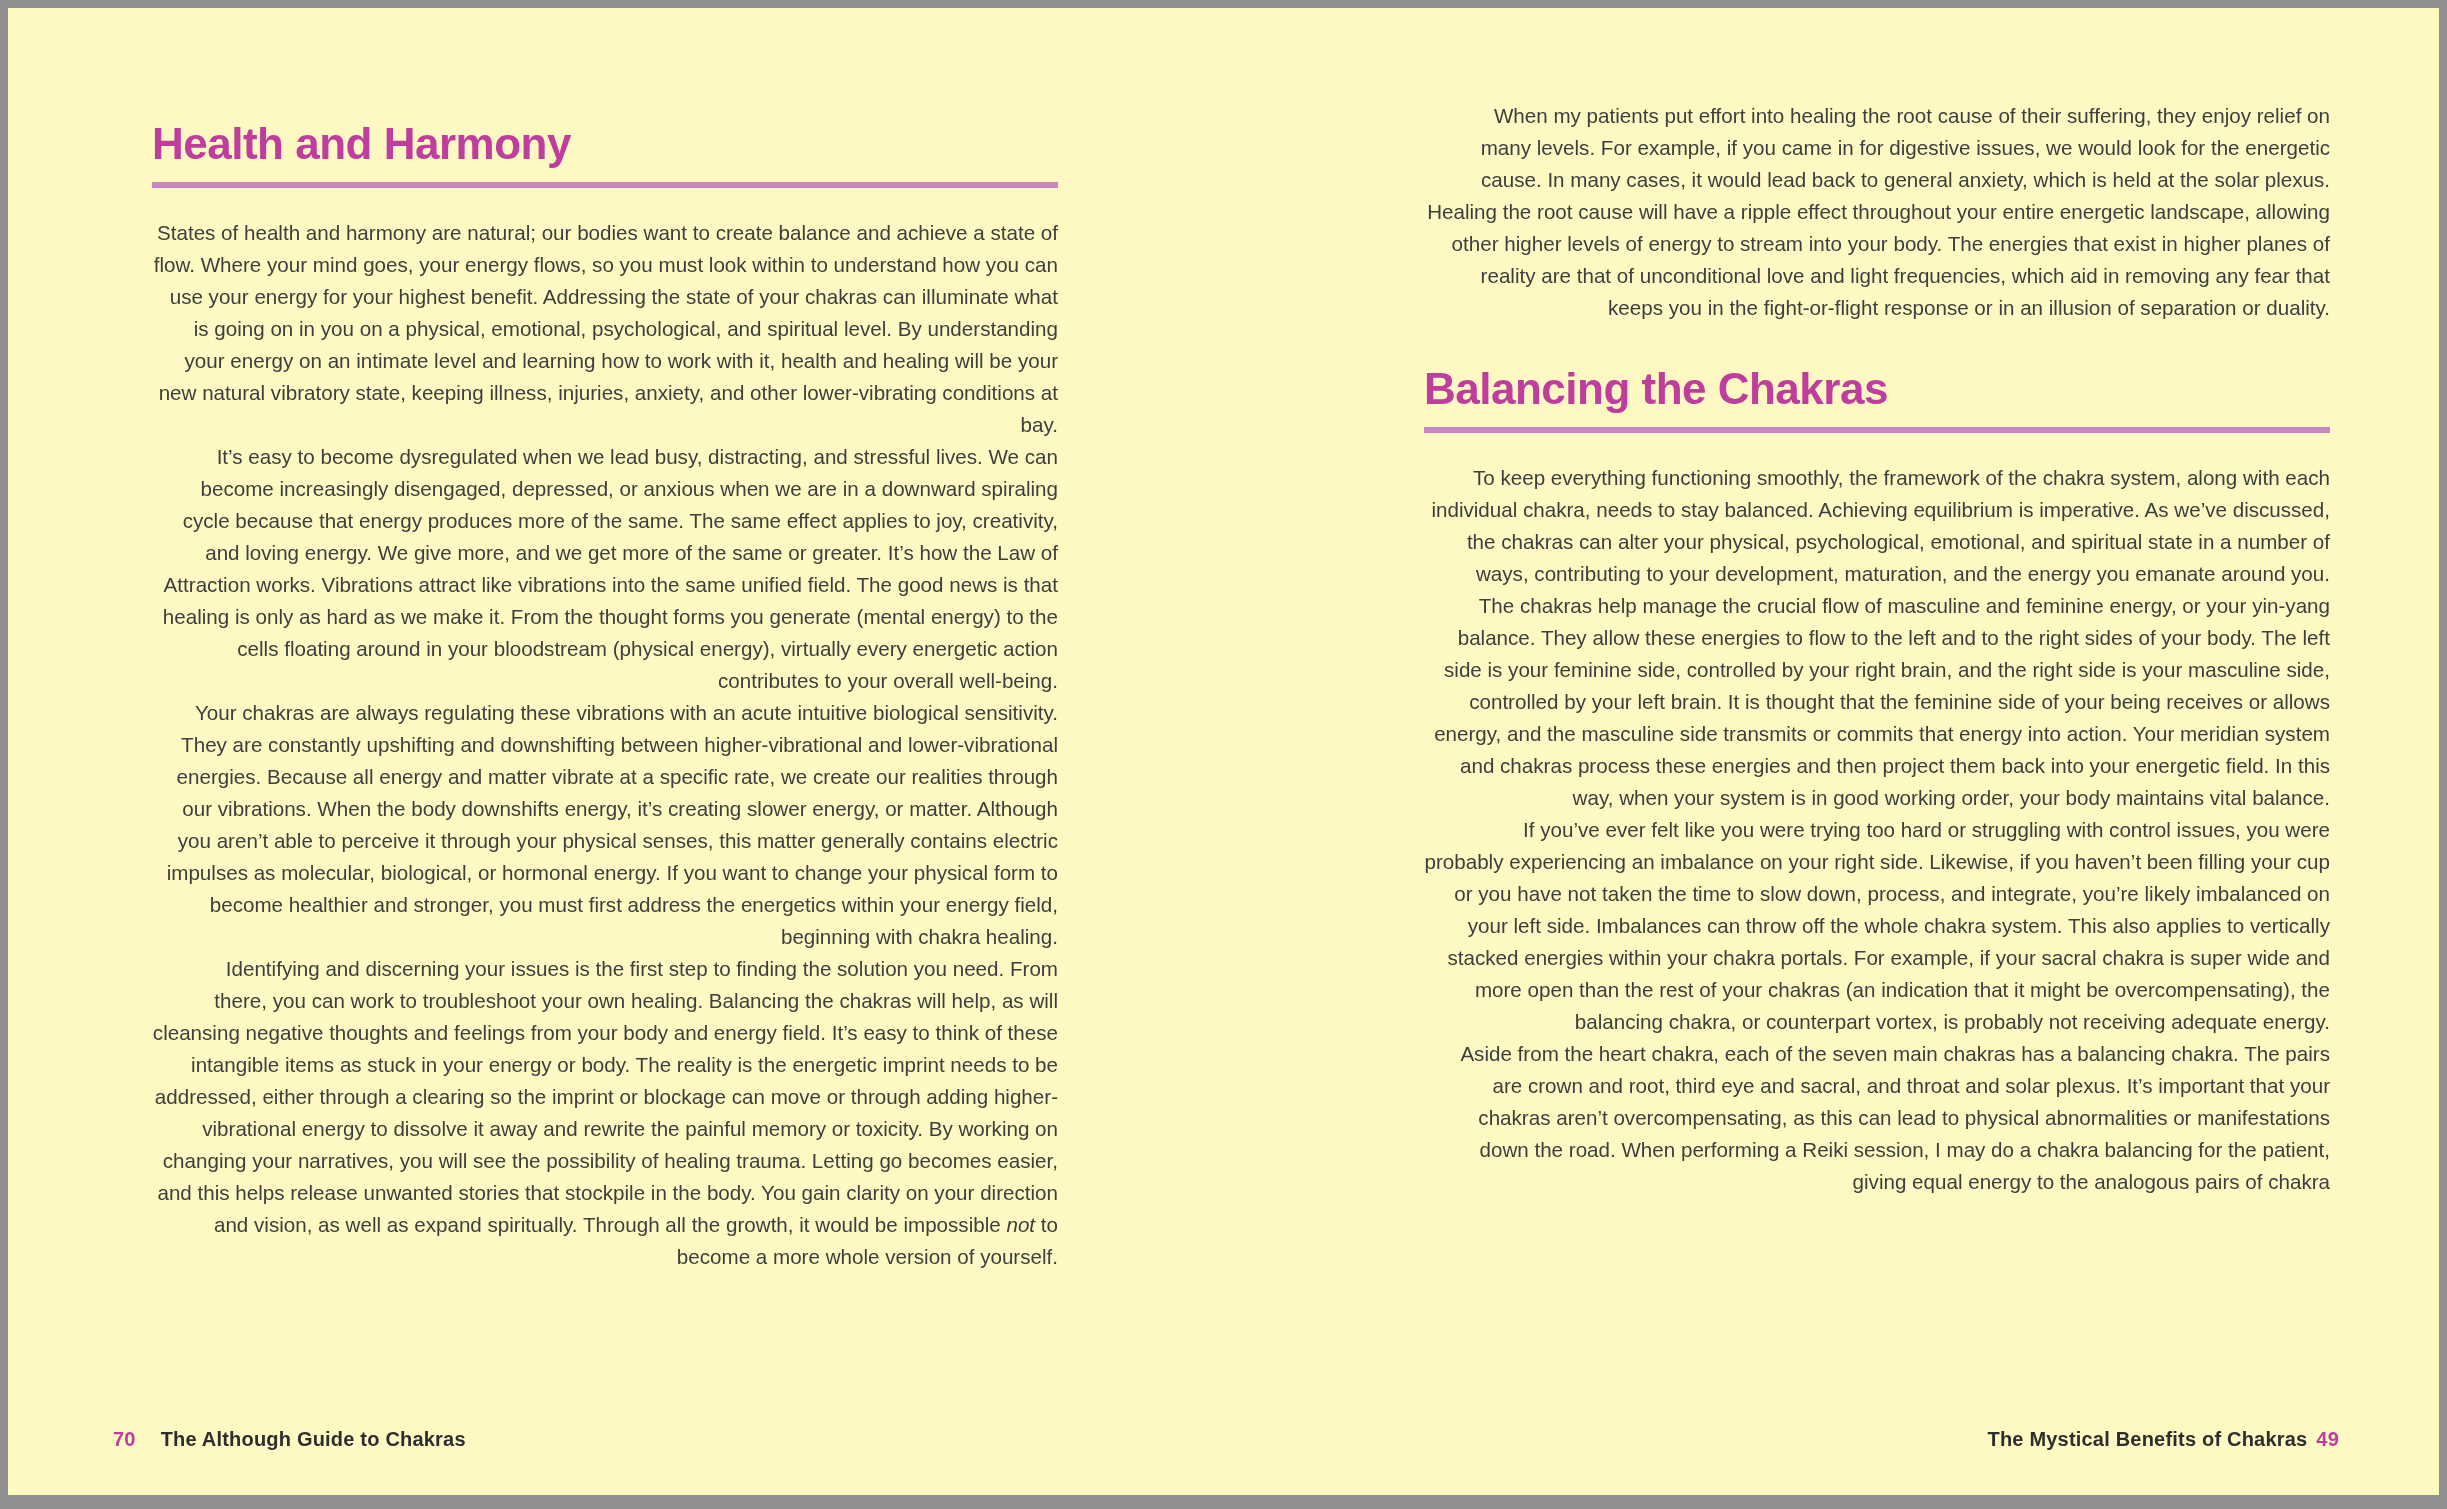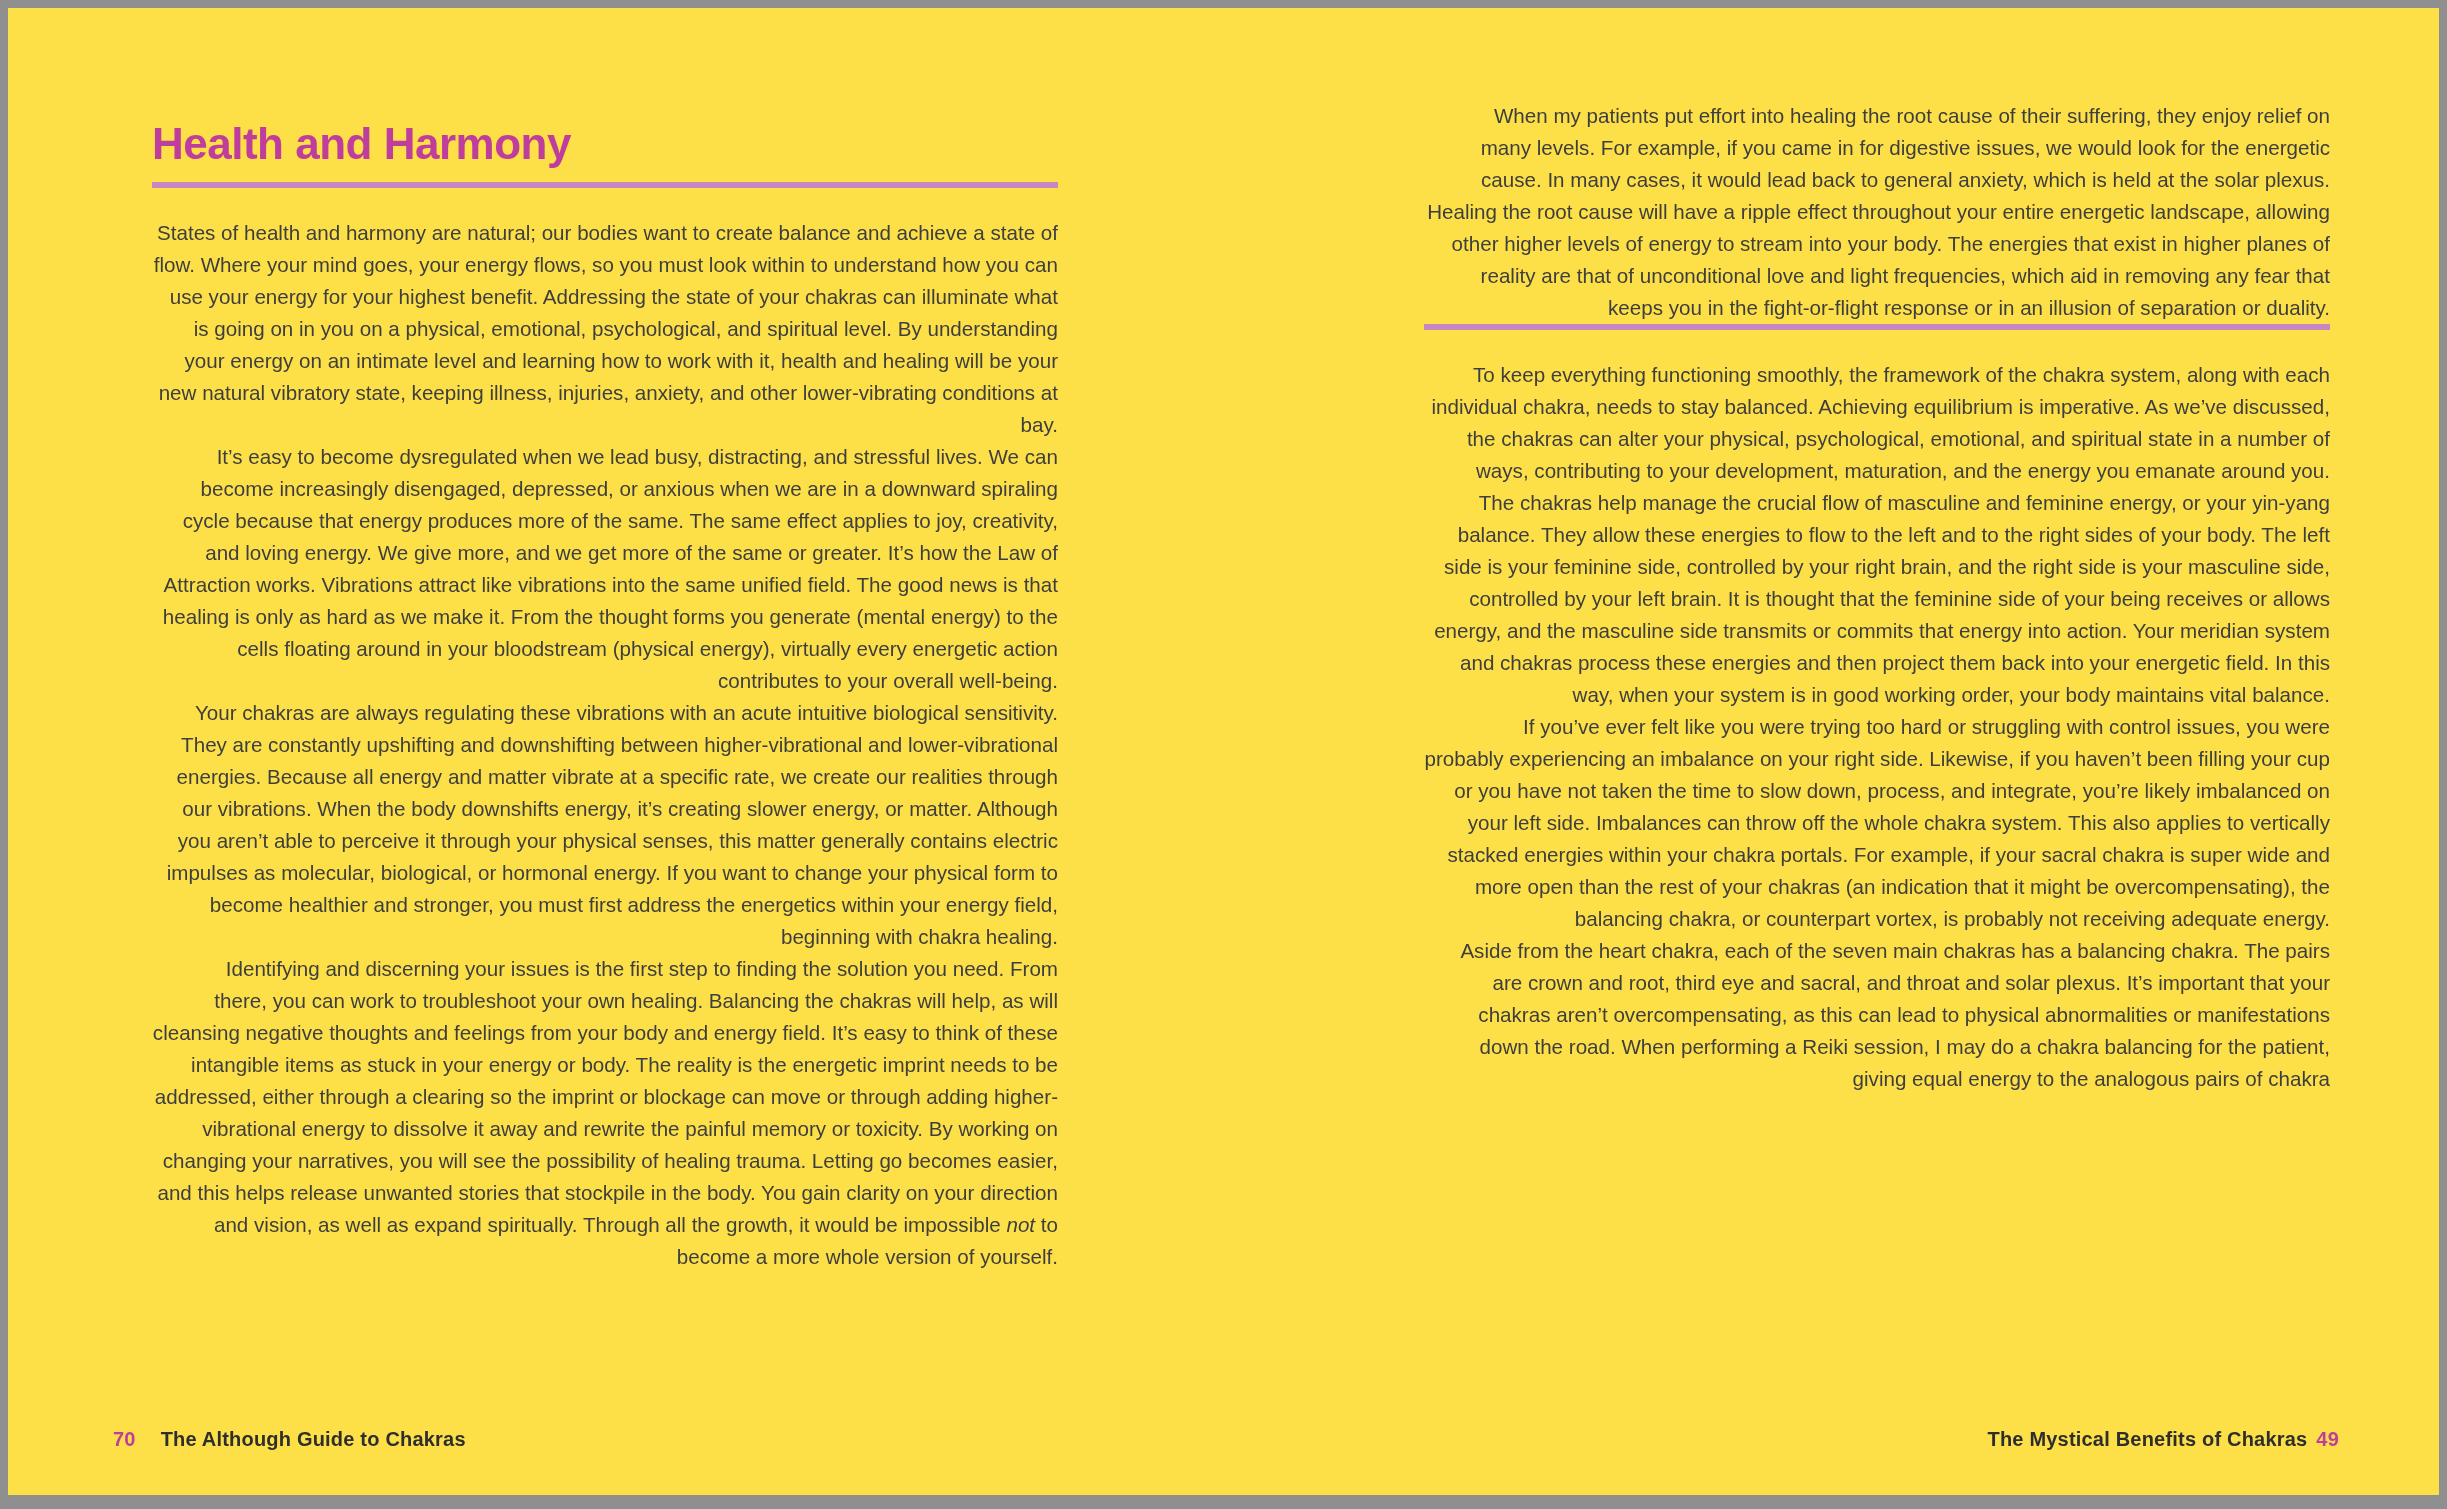--- a/index.html
+++ b/index.html
@@ -9,21 +9,21 @@
     --footer-text:#2e2e2e;
     --page-number:#bf3d9c;
     --frame-border:#8f8f8f;
   }
   *{box-sizing:border-box;}
   html,body{margin:0;padding:0;background:#ffffff;}
   body{width:2447px;height:1509px;font-family:"Liberation Sans", sans-serif;}
   .frame{
     position:relative;
     width:2447px;height:1509px;
-    background:#fde047;
+    background:#fef9c3;
     border:8.6px solid var(--frame-border,#8f8f8f);
     border-bottom-width:14.3px;
     overflow:hidden;
   }
   .page{
     position:absolute;
     top:0;
     width:906px;
     height:1376px;
     overflow:hidden;
@@ -82,20 +82,21 @@
         <p class="indent"><span>It’s easy to become dysregulated when we lead busy, distracting, and stressful lives. We can become increasingly disengaged, depressed, or anxious when we are in a downward spiraling cycle because that energy produces more of the same. The same effect applies to joy, creativity, and loving energy. We give more, and we get more of the same or greater. It’s how the Law of Attraction works. Vibrations attract like vibrations into the same unified field. The good news is that healing is only as hard as we make it. From the thought forms you generate (mental energy) to the cells floating around in your bloodstream (physical energy), virtually every energetic action contributes to your overall well-being.</span></p>
         <p class="indent"><span>Your chakras are always regulating these vibrations with an acute intuitive biological sensitivity. They are constantly upshifting and downshifting between higher-vibrational and lower-vibrational energies. Because all energy and matter vibrate at a specific rate, we create our realities through our vibrations. When the body downshifts energy, it’s creating slower energy, or matter. Although you aren’t able to perceive it through your physical senses, this matter generally contains electric impulses as molecular, biological, or hormonal energy. If you want to change your physical form to become healthier and stronger, you must first address the energetics within your energy field, beginning with chakra healing.</span></p>
         <p class="indent"><span>Identifying and discerning your issues is the first step to finding the solution you need. From there, you can work to troubleshoot your own healing. Balancing the chakras will help, as will cleansing negative thoughts and feelings from your body and energy field. It’s easy to think of these intangible items as stuck in your energy or body. The reality is the energetic imprint needs to be addressed, either through a clearing so the imprint or blockage can move or through adding higher-vibrational energy to dissolve it away and rewrite the painful memory or toxicity. By working on changing your narratives, you will see the possibility of healing trauma. Letting go becomes easier, and this helps release unwanted stories that stockpile in the body. You gain clarity on your direction and vision, as well as expand spiritually. Through all the growth, it would be impossible </span><span class="em">not</span><span> to become a more whole version of yourself.</span></p>
       </div>
   </div>
 
   <div class="page right">
     <div class="body">
         <p class="indent"><span>When my patients put effort into healing the root cause of their suffering, they enjoy relief on many levels. For example, if you came in for digestive issues, we would look for the energetic cause. In many cases, it would lead back to general anxiety, which is held at the solar plexus. Healing the root cause will have a ripple effect throughout your entire energetic landscape, allowing other higher levels of energy to stream into your body. The energies that exist in higher planes of reality are that of unconditional love and light frequencies, which aid in removing any fear that keeps you in the fight-or-flight response or in an illusion of separation or duality.</span></p>
       </div>
+    <h1 class="section-heading">Balancing the Chakras</h1>
     <div class="rule"></div>
     <div class="body">
         <p><span>To keep everything functioning smoothly, the framework of the chakra system, along with each individual chakra, needs to stay balanced. Achieving equilibrium is imperative. As we’ve discussed, the chakras can alter your physical, psychological, emotional, and spiritual state in a number of ways, contributing to your development, maturation, and the energy you emanate around you.</span></p>
         <p class="indent"><span>The chakras help manage the crucial flow of masculine and feminine energy, or your yin-yang balance. They allow these energies to flow to the left and to the right sides of your body. The left side is your feminine side, controlled by your right brain, and the right side is your masculine side, controlled by your left brain. It is thought that the feminine side of your being receives or allows energy, and the masculine side transmits or commits that energy into action. Your meridian system and chakras process these energies and then project them back into your energetic field. In this way, when your system is in good working order, your body maintains vital balance.</span></p>
         <p class="indent"><span>If you’ve ever felt like you were trying too hard or struggling with control issues, you were probably experiencing an imbalance on your right side. Likewise, if you haven’t been filling your cup or you have not taken the time to slow down, process, and integrate, you’re likely imbalanced on your left side. Imbalances can throw off the whole chakra system. This also applies to vertically stacked energies within your chakra portals. For example, if your sacral chakra is super wide and more open than the rest of your chakras (an indication that it might be overcompensating), the balancing chakra, or counterpart vortex, is probably not receiving adequate energy.</span></p>
         <p class="indent"><span>Aside from the heart chakra, each of the seven main chakras has a balancing chakra. The pairs are crown and root, third eye and sacral, and throat and solar plexus. It’s important that your chakras aren’t overcompensating, as this can lead to physical abnormalities or manifestations down the road. When performing a Reiki session, I may do a chakra balancing for the patient, giving equal energy to the analogous pairs of chakra</span></p>
       </div>
   </div>
 
   <div class="footer footer-left">

